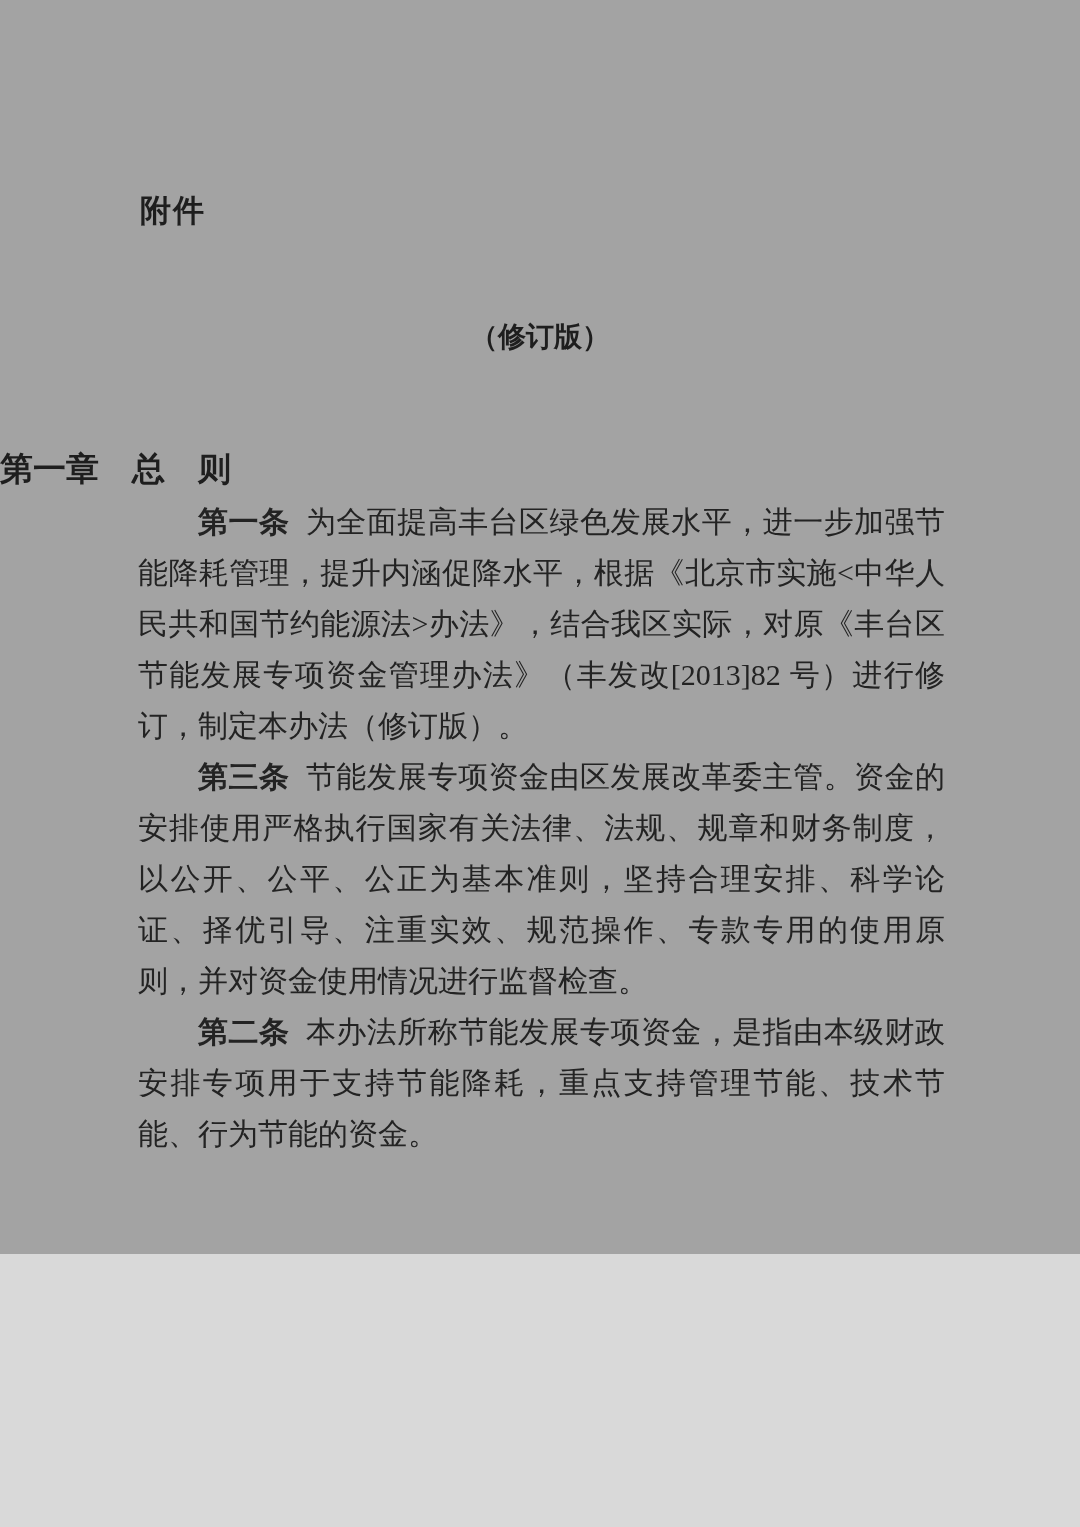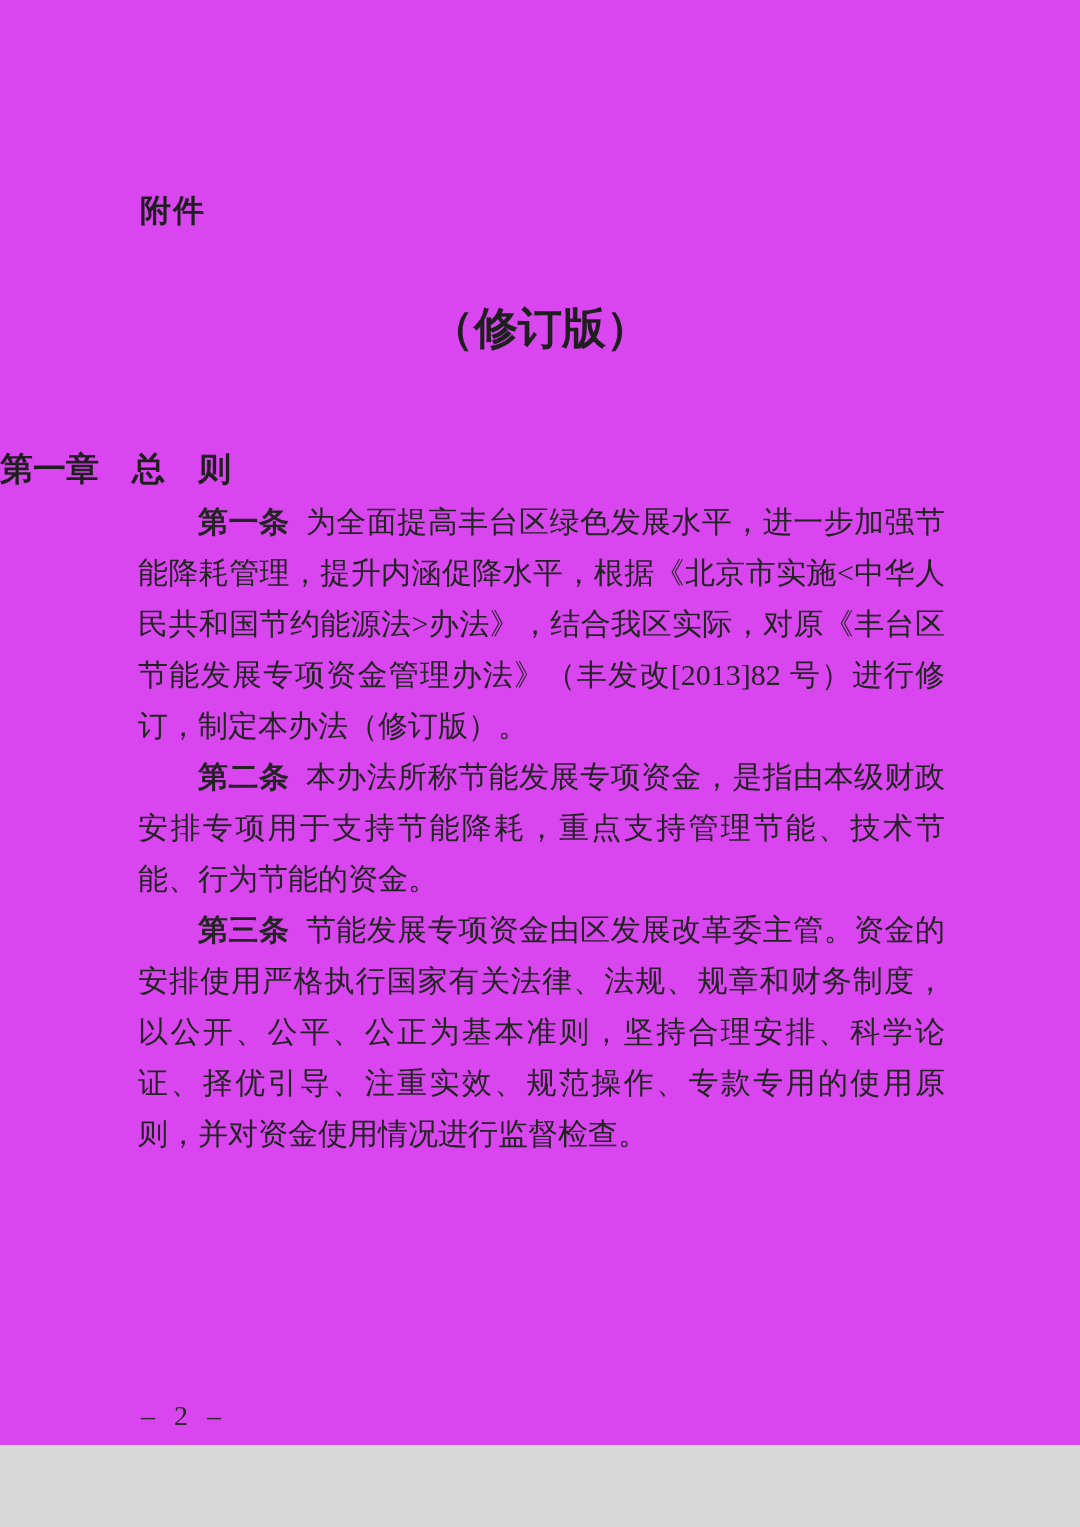--- a/index.html
+++ b/index.html
@@ -3,23 +3,23 @@
 <meta charset="utf-8">
 <style>
   html, body {
     margin: 0;
     padding: 0;
     background: #d9d9d9;
   }
   .page {
     position: relative;
     width: 1080px;
-    height: 1445px;
+    height: 1254px;
     margin: 0 auto;
-    background: #d946ef;
+    background: #a3a3a3;
     color: #1e1e1e;
     font-family: "Liberation Serif", "DejaVu Serif", serif;
     overflow: hidden;
   }
   .attachment {
     position: absolute;
     left: 140px;
     top: 193px;
     font-family: "Liberation Sans", "DejaVu Sans", sans-serif;
     font-weight: bold;
@@ -34,23 +34,23 @@
     top: 291px;
     text-align: center;
     font-weight: bold;
   }
   .title-line1 {
     font-size: 42px;
     line-height: 54px;
     letter-spacing: 1px;
   }
   .title-line2 {
-    font-size: 44px;
+    font-size: 28px;
     line-height: 52px;
-    margin-top: 12px;
+    margin-top: 20px;
   }
   .chapter-heading {
     position: absolute;
     left: 0;
     right: 0;
     top: 449px;
     text-align: left;
     font-family: "Liberation Sans", "DejaVu Sans", sans-serif;
     font-weight: bold;
     font-size: 33px;
@@ -97,22 +97,22 @@
     <div class="title-line2">（修订版）</div>
   </div>
 
   <div class="chapter-heading">第一章　总　则</div>
 
   <div class="body-text">
     <p>
       <span class="lead">第一条</span><span>为全面提高丰台区绿色发展水平，进一步加强节能降耗管理，提升内涵促降水平，根据《北京市实施&lt;中华人民共和国节约能源法&gt;办法》，结合我区实际，对原《丰台区节能发展专项资金管理办法》（丰发改[2013]82 号）进行修订，制定本办法（修订版）。</span>
     </p>
     <p>
-      <span class="lead">第二条</span><span>本办法所称节能发展专项资金，是指由本级财政安排专项用于支持节能降耗，重点支持管理节能、技术节能、行为节能的资金。</span>
+      <span class="lead">第三条</span><span>节能发展专项资金由区发展改革委主管。资金的安排使用严格执行国家有关法律、法规、规章和财务制度，以公开、公平、公正为基本准则，坚持合理安排、科学论证、择优引导、注重实效、规范操作、专款专用的使用原则，并对资金使用情况进行监督检查。</span>
     </p>
     <p>
-      <span class="lead">第三条</span><span>节能发展专项资金由区发展改革委主管。资金的安排使用严格执行国家有关法律、法规、规章和财务制度，以公开、公平、公正为基本准则，坚持合理安排、科学论证、择优引导、注重实效、规范操作、专款专用的使用原则，并对资金使用情况进行监督检查。</span>
+      <span class="lead">第二条</span><span>本办法所称节能发展专项资金，是指由本级财政安排专项用于支持节能降耗，重点支持管理节能、技术节能、行为节能的资金。</span>
     </p>
   </div>
 
   <div class="page-number">– 2 –</div>
 
 </div>
 
 </body></html>

